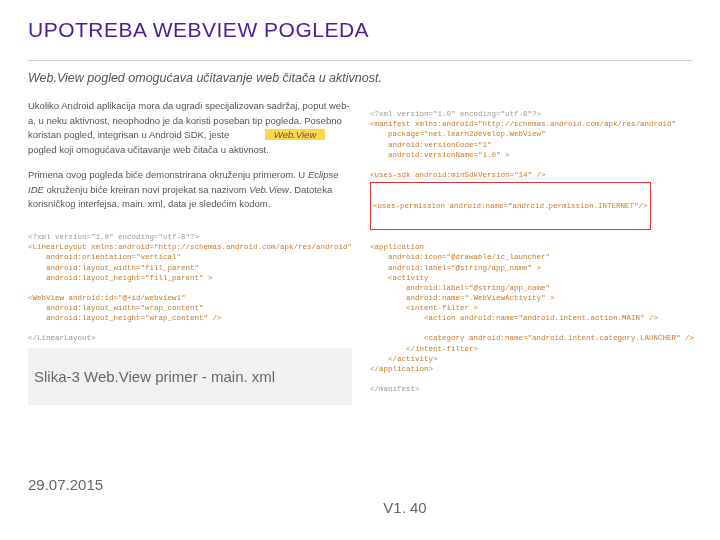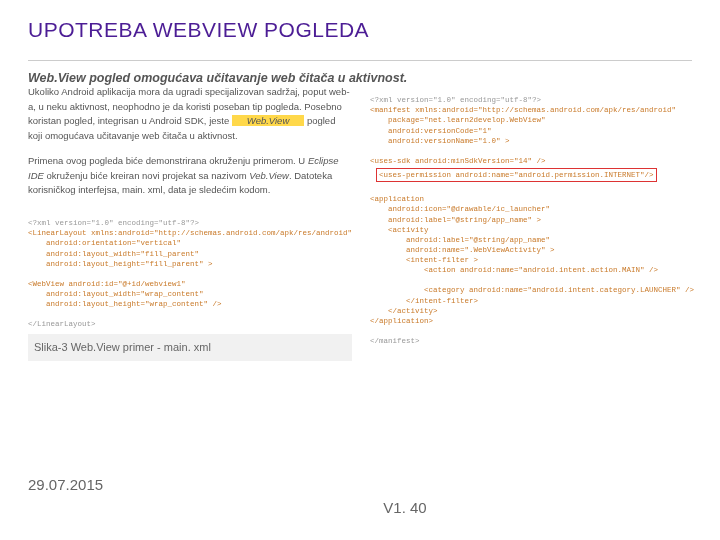--- a/index.html
+++ b/index.html
@@ -17,49 +17,49 @@
     font-weight: 400;
     color: #4c1d95;
     letter-spacing: 0.5px;
     margin-bottom: 18px;
   }
   .hr { border: none; border-top: 1px solid #ccc; margin-bottom: 10px; }
   .subtitle {
     font-size: 12.5px;
     font-style: italic;
     color: #555;
-    font-weight: bold;
+    margin-bottom: 14px;
   }
   .cols { display: flex; gap: 18px; }
   .col { flex: 1; font-size: 9.5px; line-height: 1.55; color: #555; }
   .para { margin-bottom: 10px; }
-  .hl-yellow { background: #ffd84a; font-style: italic; padding: 0 15px; }
+  .hl-yellow { background: #ffd84a; font-style: italic; padding: 0 9px; margin-left: 33px; }
   .italic { font-style: italic; }
   .code {
     font-family: "Courier New", monospace;
     font-size: 7.5px;
     line-height: 1.35;
     color: #888;
     white-space: pre;
     margin-bottom: 4px;
   }
   .code .gray { color: #999; }
   .code .orange { color: #c97a2a; margin-top: 16px; }
   .code .redbox {
     border: 1px solid #d33;
-    padding: 1px 2px;
+    padding: 18px 2px;
     display: inline-block;
     color: #c97a2a;
-    margin: 2px 6px;
+    margin: 2px 0;
   }
   .caption {
     background: #f1f1f1;
-    font-size: 11px;
+    font-size: 15px;
     color: #666;
-    padding: 5px 6px;
+    padding: 17px 6px;
     margin-top: 4px;
   }
   .footer {
     position: absolute;
     bottom: 22px;
     left: 28px;
     right: 28px;
     display: flex;
     font-size: 15px;
     color: #666;

